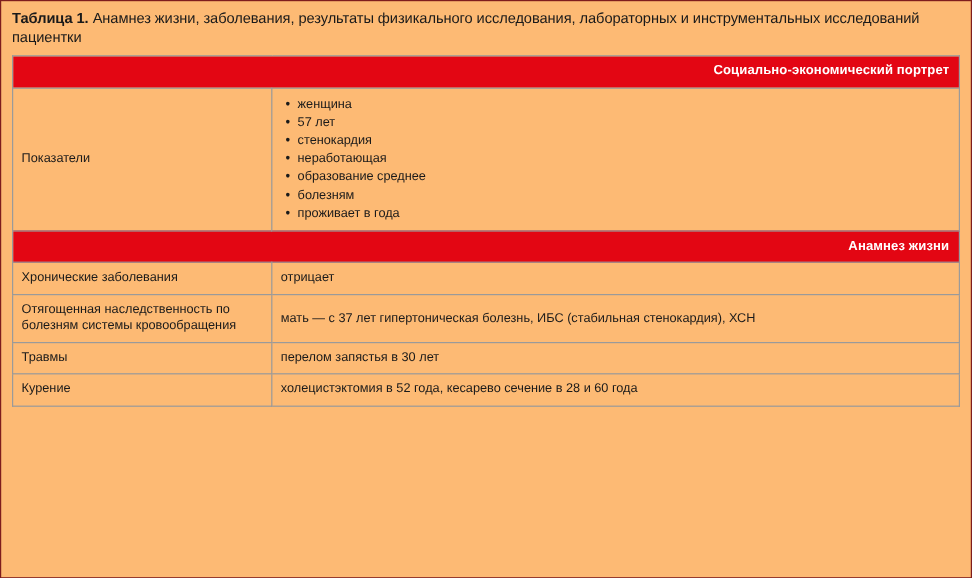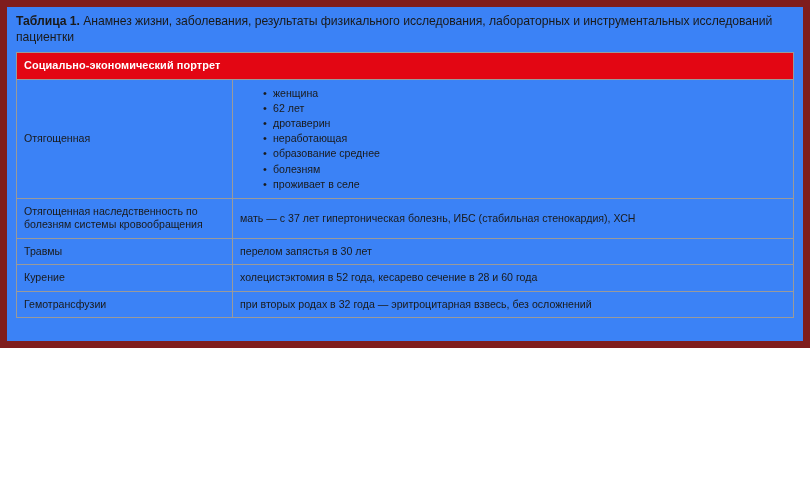--- a/index.html
+++ b/index.html
@@ -8,24 +8,24 @@
     padding: 0;
     background: #ffffff;
   }
   body {
     font-family: "Liberation Sans", sans-serif;
     -webkit-font-smoothing: antialiased;
   }
   #figure {
     position: relative;
     width: 810px;
-    height: 348px;
+    height: 482px;
     box-sizing: border-box;
-    background: #3b82f6;
-    border: 7px solid #7f1d1d;
+    background: #fdba74;
+    border: 1px solid #7f1d1d;
     overflow: hidden;
   }
   .inner {
     box-sizing: border-box;
     padding: 7px 9px 8px 9px;
     height: 100%;
   }
   .caption {
     font-size: 12.2px;
     line-height: 15.5px;
@@ -48,21 +48,21 @@
   table.t1 td {
     border: 1px solid #9a9a9a;
     vertical-align: middle;
     padding: 6px 8px 6px 7px;
     line-height: 13.5px;
   }
   td.band {
     background: #e30613;
     color: #ffffff;
     font-weight: bold;
-    text-align: left;
+    text-align: right;
     font-size: 10.9px;
     padding: 5px 4px 5px 4px;
     border-color: #e30613;
     letter-spacing: 0.1px;
   }
   td.label {
     padding-left: 8px;
   }
   td.value {
     padding-left: 9px;
@@ -73,21 +73,20 @@
   }
   ul.bullets {
     margin: 0;
     padding: 0 0 0 14px;
     list-style: none;
   }
   ul.bullets li {
     position: relative;
     line-height: 15.2px;
     padding: 0;
-    margin-left: 19px;
   }
   ul.bullets li::before {
     content: "\2022";
     position: absolute;
     left: -10px;
     top: 0;
     font-size: 11px;
     line-height: 15.2px;
     color: #1a1a1a;
   }
@@ -107,56 +106,59 @@
         <col class="c1">
         <col class="c2">
       </colgroup>
       <tbody>
 
         <tr>
           <td class="band" colspan="2">Социально-экономический портрет</td>
         </tr>
 
         <tr>
-          <td class="label tall">Отягощенная</td>
+          <td class="label tall">Показатели</td>
           <td class="value tall">
             <ul class="bullets">
               <li>женщина</li>
-              <li>62 лет</li>
-              <li>дротаверин</li>
+              <li>57 лет</li>
+              <li>стенокардия</li>
               <li>неработающая</li>
               <li>образование среднее</li>
               <li>болезням</li>
-              <li>проживает в селе</li>
+              <li>проживает в года</li>
             </ul>
           </td>
         </tr>
 
+        <tr>
+          <td class="band" colspan="2">Анамнез жизни</td>
+        </tr>
 
+        <tr>
+          <td class="label">Хронические заболевания</td>
+          <td class="value">отрицает</td>
+        </tr>
 
         <tr>
           <td class="label">Отягощенная наследственность по болезням системы кровообращения</td>
           <td class="value">мать — с 37 лет гипертоническая болезнь, ИБС (стабильная стенокардия), ХСН</td>
         </tr>
 
         <tr>
           <td class="label">Травмы</td>
           <td class="value">перелом запястья в 30 лет</td>
         </tr>
 
         <tr>
           <td class="label">Курение</td>
           <td class="value">холецистэктомия в 52 года, кесарево сечение в 28 и 60 года</td>
         </tr>
 
 
 
 
-        <tr>
-          <td class="label">Гемотрансфузии</td>
-          <td class="value">при вторых родах в 32 года — эритроцитарная взвесь, без осложнений</td>
-        </tr>
 
       </tbody>
     </table>
 
   </div>
 </div>
 
 </body></html>

